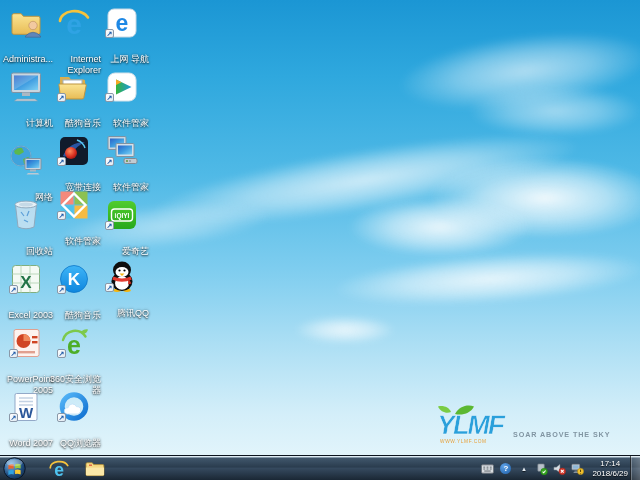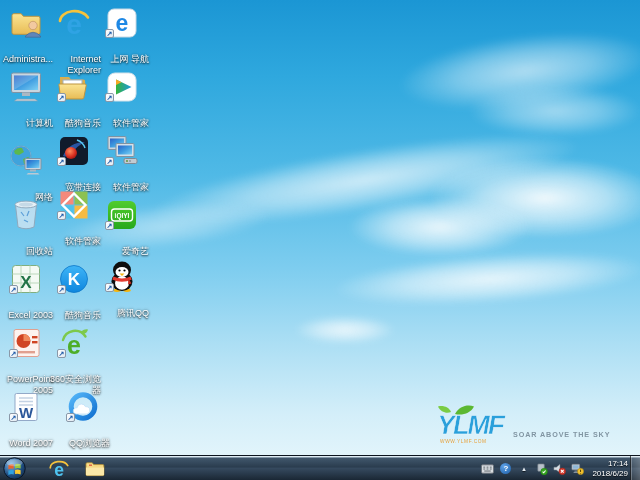--- a/index.html
+++ b/index.html
@@ -30,21 +30,21 @@
                #2B3D4F 45%,#35495E 52%,#1A2734 100%);
     border-top:1px solid #0B141E;}
   .start{position:absolute;left:3px;top:1px;width:23px;height:23px;border-radius:50%;cursor:pointer;}
   .tb-btn{position:absolute;top:0;height:25px;width:34px;display:flex;align-items:center;justify-content:center;cursor:pointer;}
   .tb-ie{left:42px;} .tb-exp{left:78px;}
   .tray{position:absolute;right:12px;top:0;height:25px;display:flex;align-items:center;gap:5px;}
   .tray .ticon{display:flex;align-items:center;justify-content:center;width:13px;height:14px;cursor:pointer;}
   .chev{color:#E4ECF2;font-size:7px;line-height:1;text-shadow:0 1px 1px rgba(0,0,0,.6);}
   .help{width:11px;height:11px;border-radius:50%;background:radial-gradient(circle at 35% 30%,#5EA2E8,#1E5FA8);
         color:#fff;font-size:8px;font-weight:bold;display:flex;align-items:center;justify-content:center;}
-  .clock{margin-left:3px;text-align:right;color:#fff;font-size:8px;line-height:9.5px;
+  .clock{margin-left:3px;text-align:center;color:#fff;font-size:8px;line-height:9.5px;
          text-shadow:0 1px 1px rgba(0,0,0,.75);cursor:pointer;}
   .strip{position:absolute;right:0;top:0;width:9px;height:25px;cursor:pointer;
          background:linear-gradient(90deg,rgba(255,255,255,.10),rgba(255,255,255,.24));
          border-left:1px solid rgba(0,0,0,.65);box-shadow:inset 1px 0 0 rgba(255,255,255,.28);}
 </style>
 </head>
 <body>
 
 <svg width="0" height="0" style="position:absolute">
   <defs>
@@ -333,21 +333,21 @@
     <svg width="30" height="30" viewBox="0 0 30 30">
       <rect x="4" y="1.5" width="22" height="27" rx="1.5" fill="#FDFEFF" stroke="#93A9C8"></rect>
       <path d="M8 6 h14 M8 9.5 h14 M8 13 h14" stroke="#C3D2E4" stroke-width="1.4"></path>
       <text x="15" y="26" text-anchor="middle" font-size="15" font-weight="bold" fill="#2B579A">W</text>
     </svg>
     <div class="sc">↗</div>
   </div>
   <div class="lbl">Word 2007</div>
 </div>
 
-<div class="cell" style="left:58px;top:390px">
+<div class="cell" style="left:49px;top:390px">
   <div class="art">
     <svg width="30" height="30" viewBox="0 0 30 30">
       <circle cx="15" cy="14.5" r="11.8" fill="none" stroke="url(#g-qbrow)" stroke-width="5"></circle>
       <path d="M8 22 q-3.5-1 -2.5-4.2 q1-2.6 3.6-2.1 q.5-3.7 4.2-3.7 q3.1 0 4.1 2.6 q3.1-.5 4.2 2.1 q1.1 3.1-2.1 5.3 z" fill="#fff" stroke="#BFE0F8" stroke-width=".8"></path>
     </svg>
     <div class="sc">↗</div>
   </div>
   <div class="lbl">QQ浏览器</div>
 </div>
 

